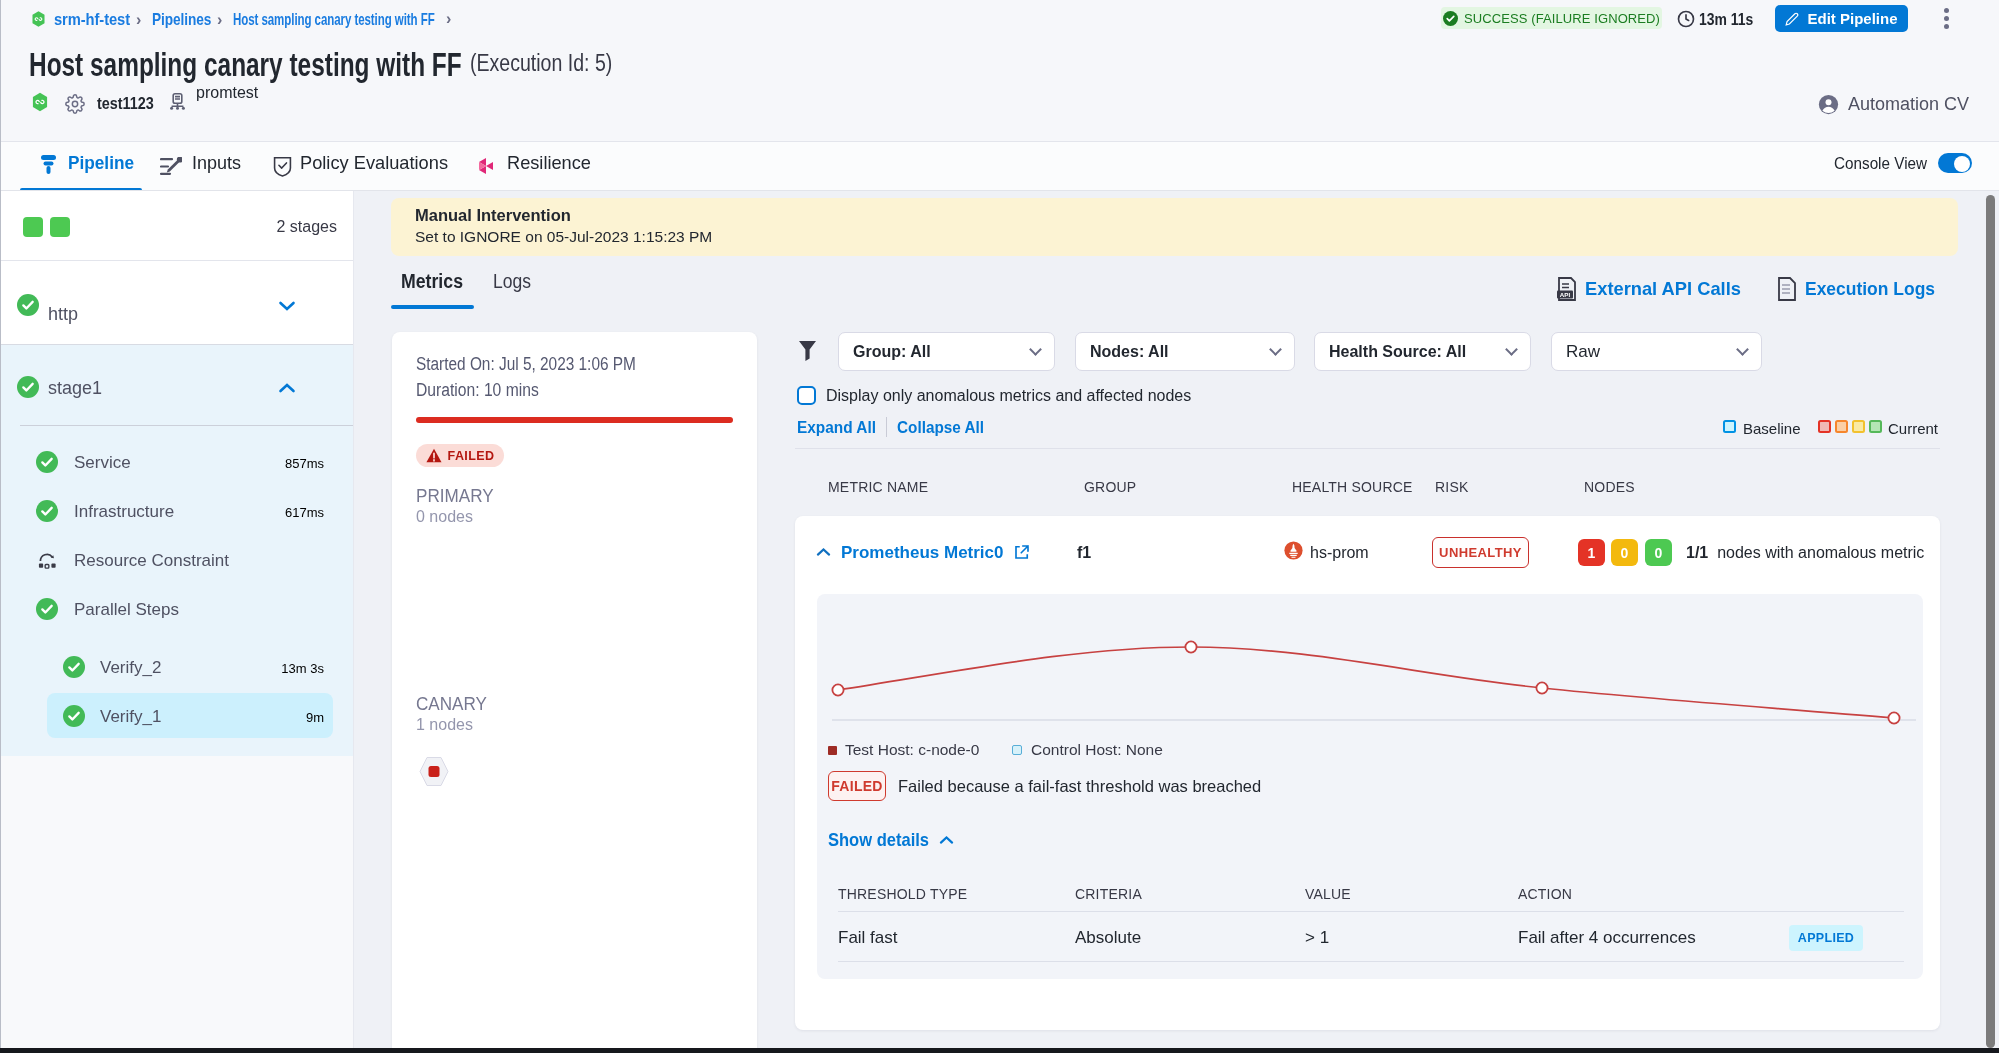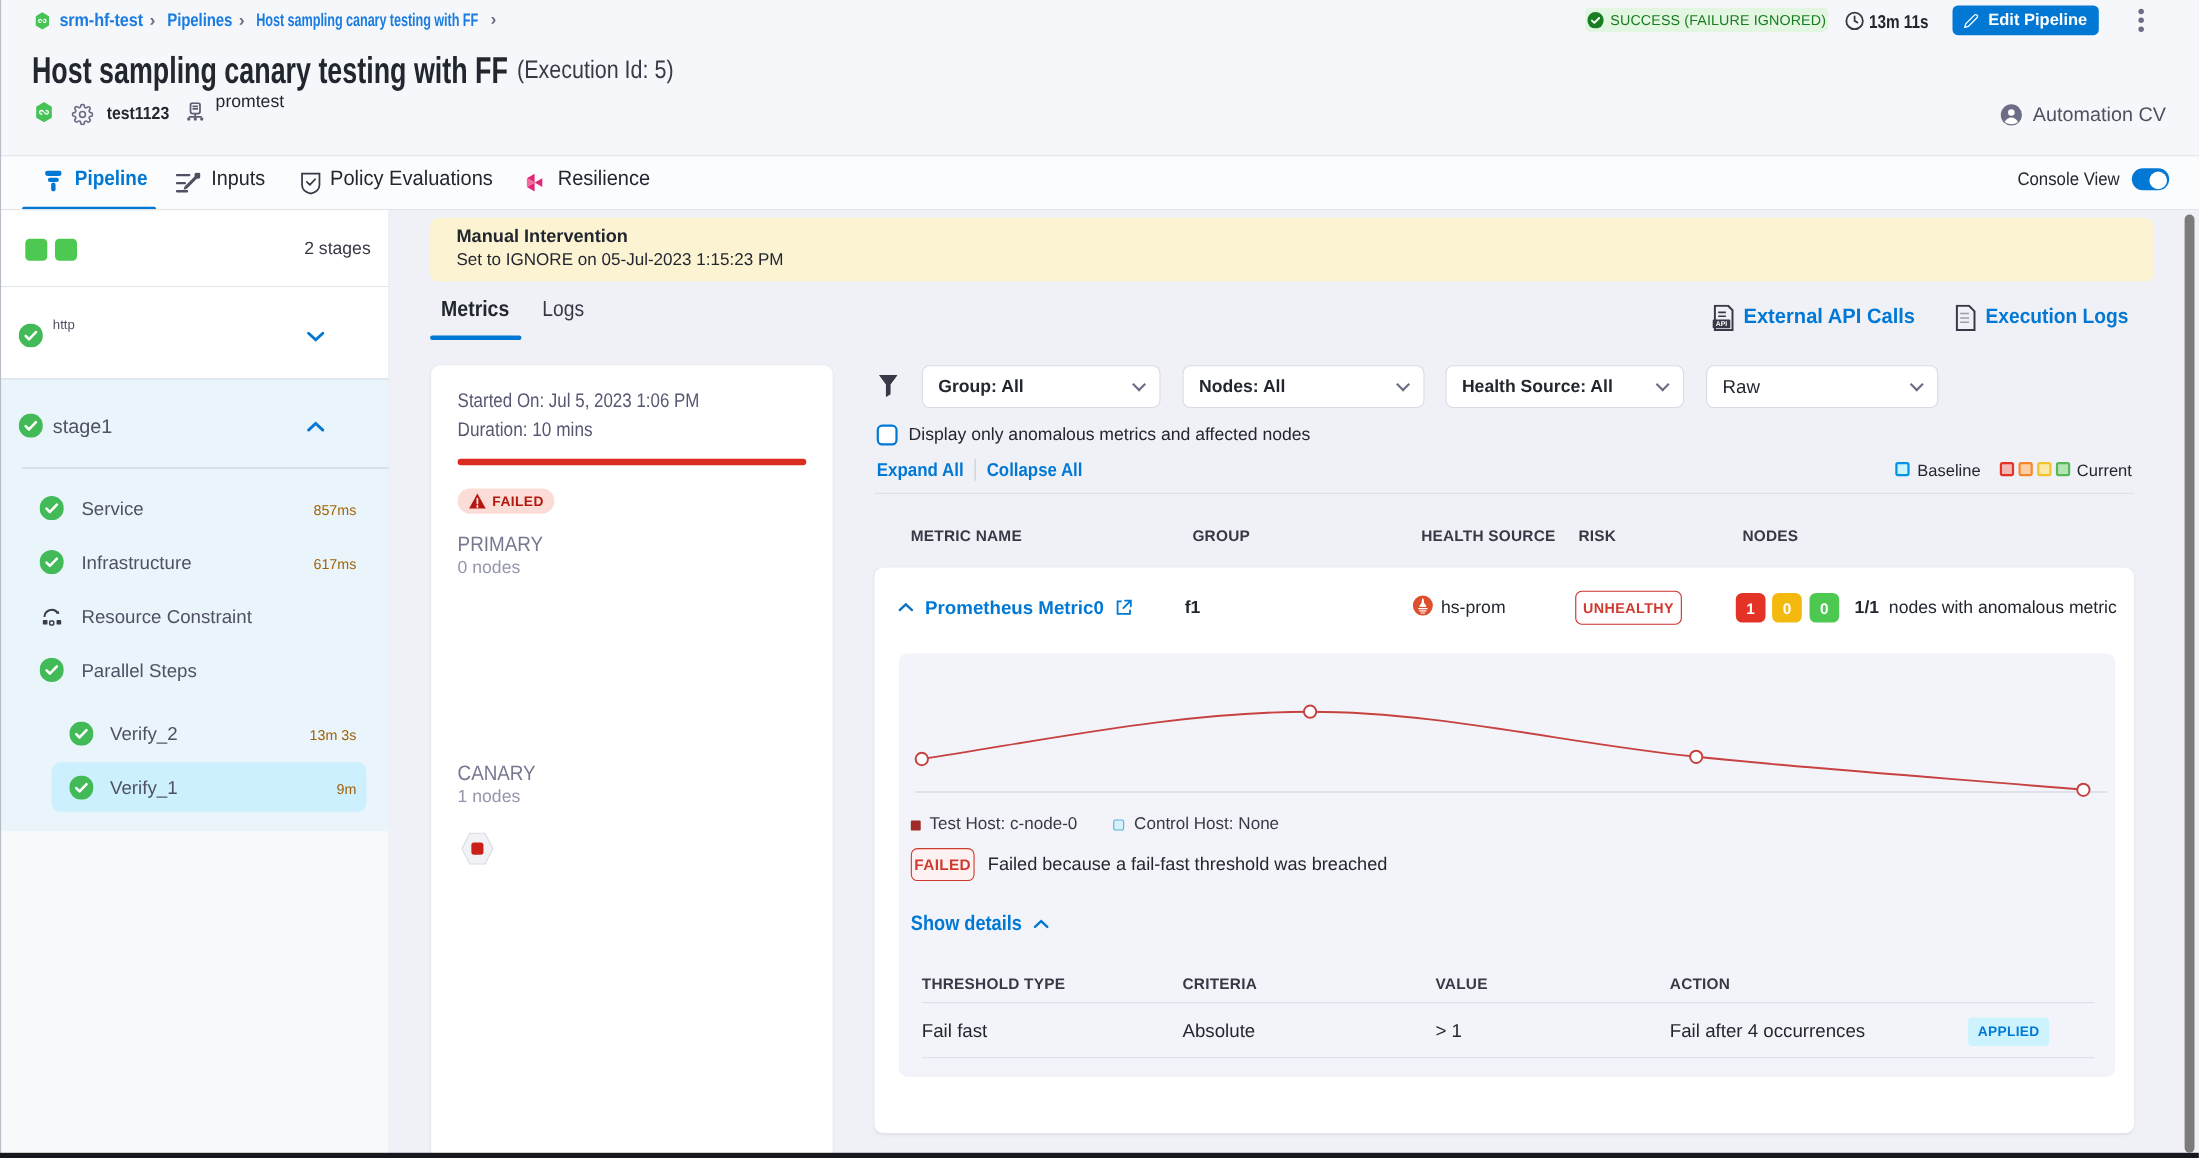--- a/index.html
+++ b/index.html
@@ -11,26 +11,26 @@
 .hdr{left:0;top:0;width:1999px;height:141px;background:#f6f7fa}
 .tabbar{left:0;top:141px;width:1999px;height:49px;background:#fbfcfd;border-top:1px solid #e3e5ec}
 .sidebar{left:0;top:191px;width:354px;height:863px;background:#fff;border-right:1px solid #e6e8ef}
 .stgsec{left:0;top:344px;width:353px;height:412px;background:#e9f4fb}
 .crumb{font-size:14.5px;font-weight:700;color:#1a7ce0;letter-spacing:-.1px;white-space:nowrap}
 .csep{color:#6b6d85;font-weight:700;font-size:16px}
 .title{font-size:26px;font-weight:700;color:#22272f}
 .badge-succ{display:flex;align-items:center;gap:6px;background:#e3f6e2;color:#1b7d21;font-weight:400;font-size:13px;letter-spacing:.1px;border-radius:4px;height:22px;white-space:nowrap}
 .btn-edit{display:flex;align-items:center;gap:8px;background:#0278d5;color:#fff;font-weight:700;font-size:15px;border-radius:5px;justify-content:center}
 .steptxt{font-size:17px;color:#4f5162}
-.dur{font-size:13px;color:#a16207}
+.dur{font-size:13px;color:#000000}
 .ybanner{left:391px;top:198px;width:1567px;height:58px;background:#fcf3d3;border-radius:8px}
 .card{background:#fff;border-radius:8px;box-shadow:0 1px 3px rgba(40,41,61,.08)}
 .ddl{background:#fff;border:1px solid #d9dae6;border-radius:7px;height:39px;display:flex;align-items:center;justify-content:space-between;padding:0 14px;font-size:16px;color:#22272f;font-weight:600}
 .chev-dn{width:9px;height:9px;border-right:2px solid #6b6d85;border-bottom:2px solid #6b6d85;transform:rotate(45deg);margin-top:-4px}
-.thead{font-size:14px;font-weight:700;color:#383946;letter-spacing:.2px}
+.thead{font-size:14px;font-weight:400;color:#383946;letter-spacing:.2px}
 .nbox{width:27px;height:27px;border-radius:6px;color:#fff;font-weight:700;font-size:14px;display:flex;align-items:center;justify-content:center}
 .legsq{width:13px;height:13px;border-radius:2.5px;border:2px solid}
 </style>
 </head>
 <body>
 <div class="app">
 
 <div class="a hdr"></div>
 <div class="a tabbar"></div>
 
@@ -127,21 +127,21 @@
 <div class="a sidebar"></div>
 <div class="a stgsec"></div>
 <div class="a" style="left:23px;top:217px;width:20px;height:20px;background:#4dc952;border-radius:4px"></div>
 <div class="a" style="left:50px;top:217px;width:20px;height:20px;background:#4dc952;border-radius:4px"></div>
 <div class="a" style="left:237px;top:218px;width:100px;text-align:right;font-size:16px;color:#383946">2 stages</div>
 <div class="a" style="left:0px;top:260px;width:353px;height:1px;background:#e3e5ec"></div>
 <svg class="a ckc" style="left:17px;top:294px" width="22" height="22" viewBox="0 0 16 16">
       <circle cx="8" cy="8" r="8" fill="#42ba57"></circle>
       <path d="M4.6 8.3l2.2 2.2 4.6-4.8" stroke="#fff" stroke-width="1.7" fill="none" stroke-linecap="round" stroke-linejoin="round"></path>
     </svg>
-<div class="a steptxt" style="left:48px;top:288px;font-size:12px">http</div>
+<div class="a steptxt" style="left:48px;top:304px;font-size:18px">http</div>
 <svg class="a" style="left:278px;top:299px" width="18" height="14" viewBox="0 0 18 14" fill="none" stroke="#0278d5" stroke-width="2.6" stroke-linecap="round">
       <path d="M2.5 4l6.5 6 6.5-6"></path>
     </svg>
 <div class="a" style="left:0px;top:344px;width:353px;height:1px;background:#d8dbe3"></div>
 <svg class="a ckc" style="left:17px;top:376px" width="22" height="22" viewBox="0 0 16 16">
       <circle cx="8" cy="8" r="8" fill="#42ba57"></circle>
       <path d="M4.6 8.3l2.2 2.2 4.6-4.8" stroke="#fff" stroke-width="1.7" fill="none" stroke-linecap="round" stroke-linejoin="round"></path>
     </svg>
 <div class="a steptxt" style="left:48px;top:378px;font-size:18px">stage1</div>
 <svg class="a" style="left:278px;top:381px" width="18" height="14" viewBox="0 0 18 14" fill="none" stroke="#0278d5" stroke-width="2.6" stroke-linecap="round">

